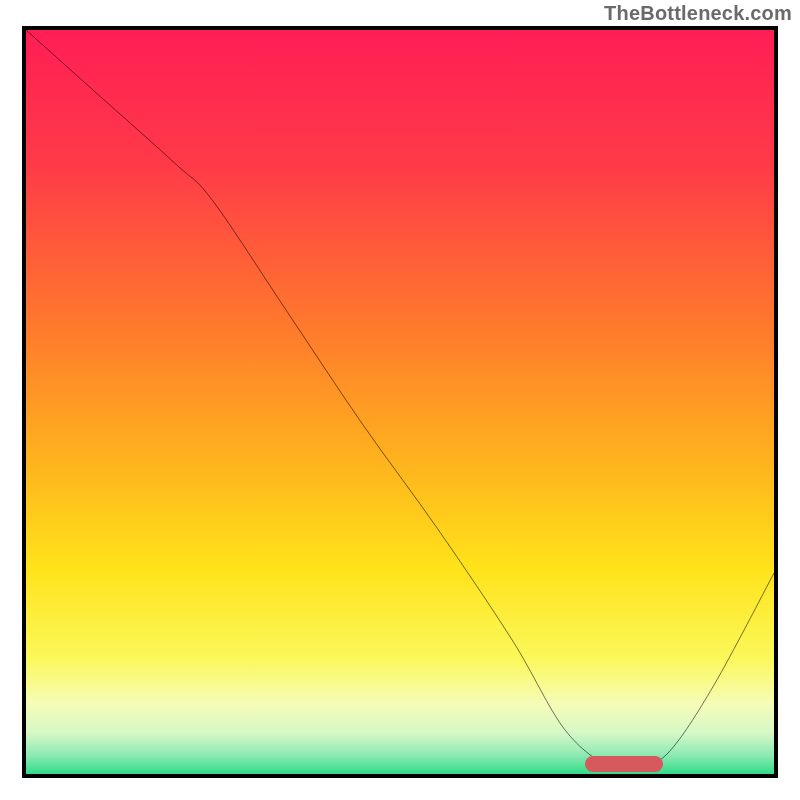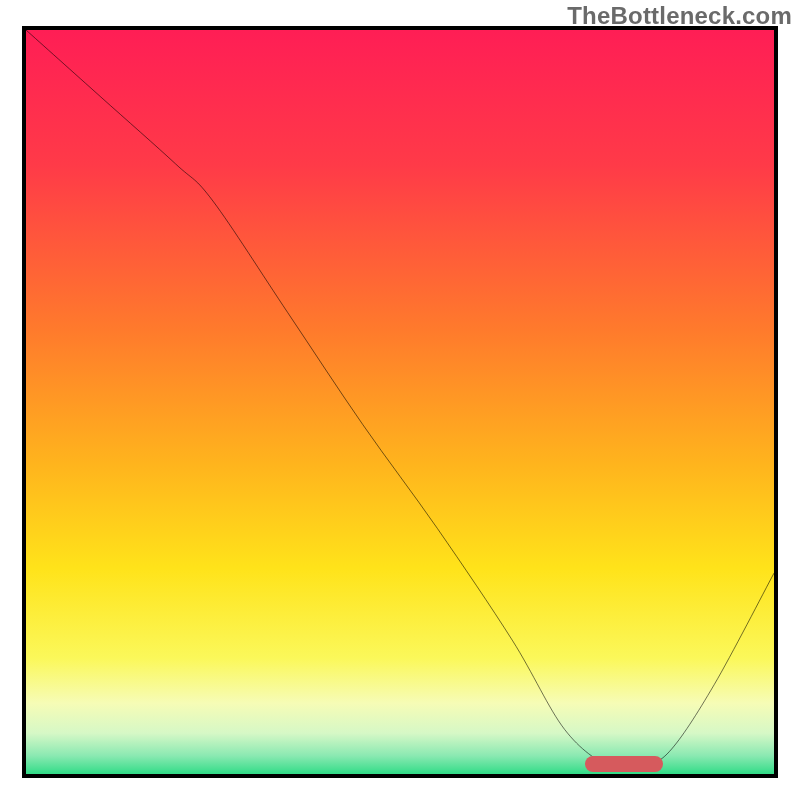--- a/index.html
+++ b/index.html
@@ -12,21 +12,21 @@
   }
   .container {
     position: relative;
     width: 800px;
     height: 800px;
   }
   .watermark {
     position: absolute;
     top: 2px;
     right: 8px;
-    font-size: 24px;
+    font-size: 20px;
     font-weight: bold;
     color: #6a6a6a;
     letter-spacing: 0.2px;
     z-index: 20;
   }
   .plot-frame {
     position: absolute;
     left: 22px;
     top: 26px;
     width: 756px;

